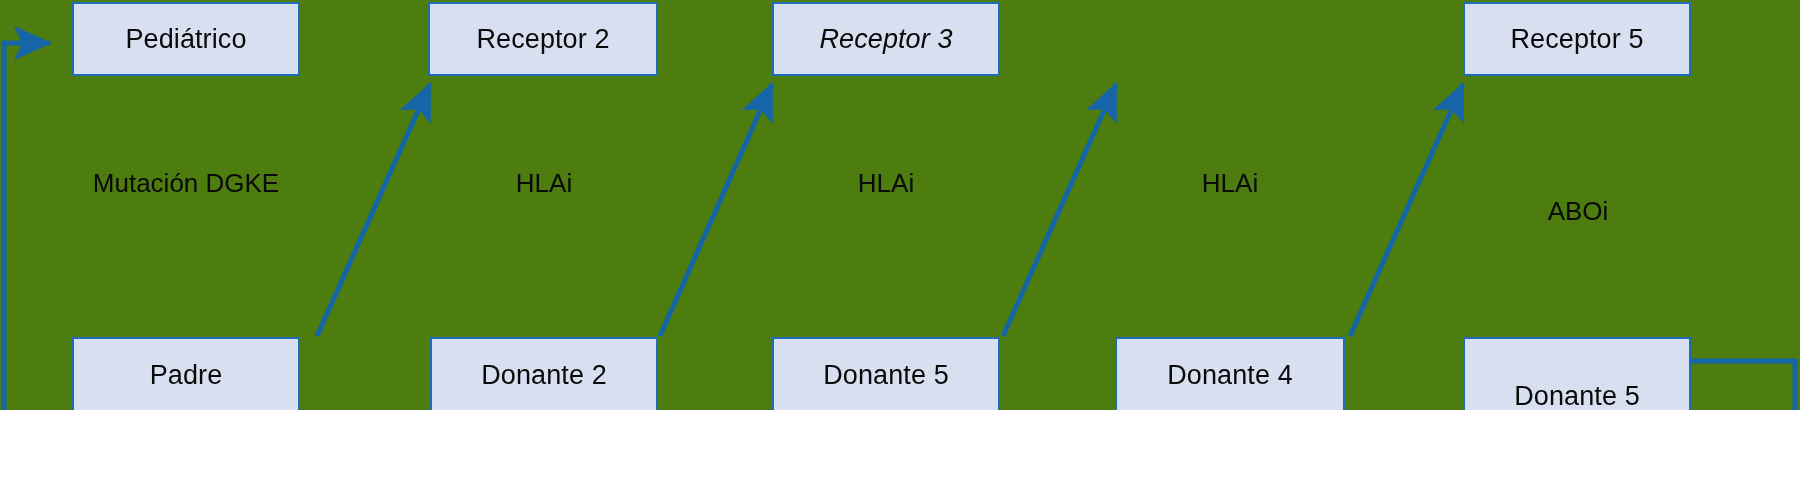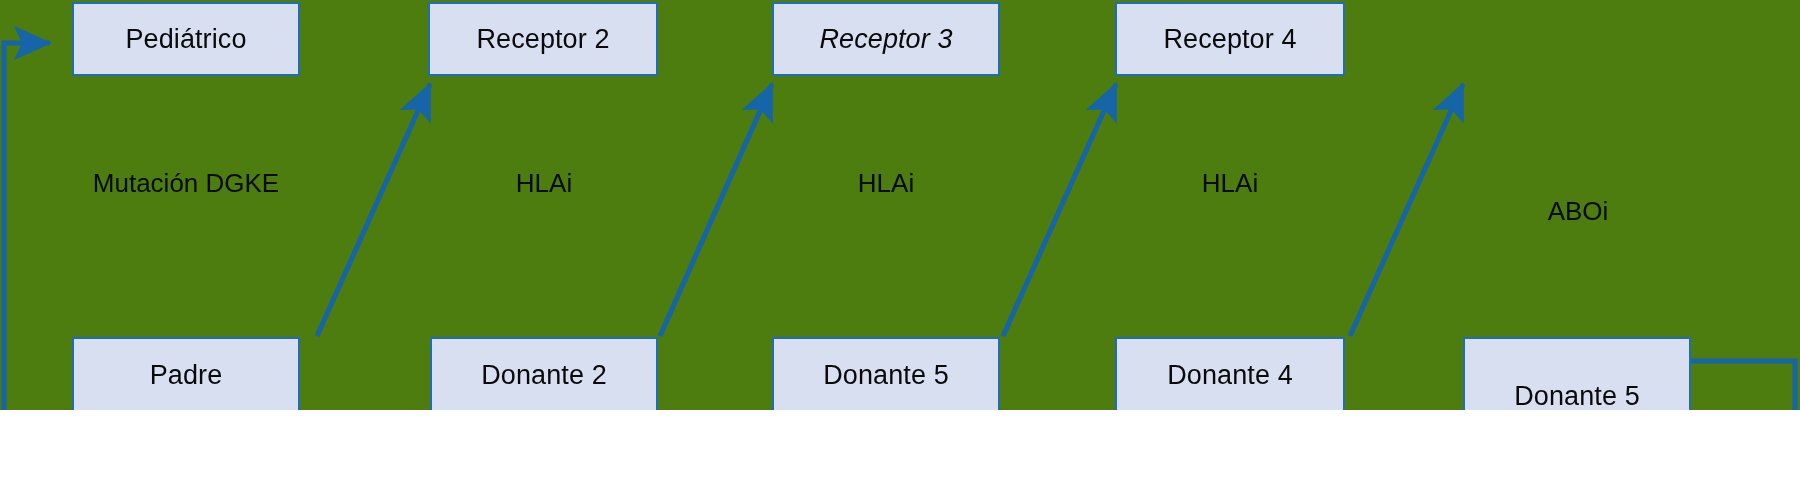--- a/index.html
+++ b/index.html
@@ -82,24 +82,24 @@
   </div>
 
   <div class="node-box" style="left:428px; top:2px; width:230px; height:74px;">
     <span class="node-label">Receptor 2</span>
   </div>
 
   <div class="node-box" style="left:772px; top:2px; width:228px; height:74px;font-style:italic;">
     <span class="node-label">Receptor 3</span>
   </div>
 
-  <div class="node-box" style="left:1115px; top:2px; width:230px; height:74px;">
-    <span class="node-label">Receptor 4</span>
+
+  <div class="node-box" style="left:1463px; top:2px; width:228px; height:74px;">
+    <span class="node-label">Receptor 5</span>
   </div>
-
 
   <div class="mid-label" style="left:186px;  top:183px;">Mutación DGKE</div>
 
   <div class="mid-label" style="left:544px;  top:183px;">HLAi</div>
 
   <div class="mid-label" style="left:886px;  top:183px;">HLAi</div>
 
   <div class="mid-label" style="left:1230px; top:183px;">HLAi</div>
 
   <div class="mid-label" style="left:1578px; top:183px;margin-top:28px;">ABOi</div>

